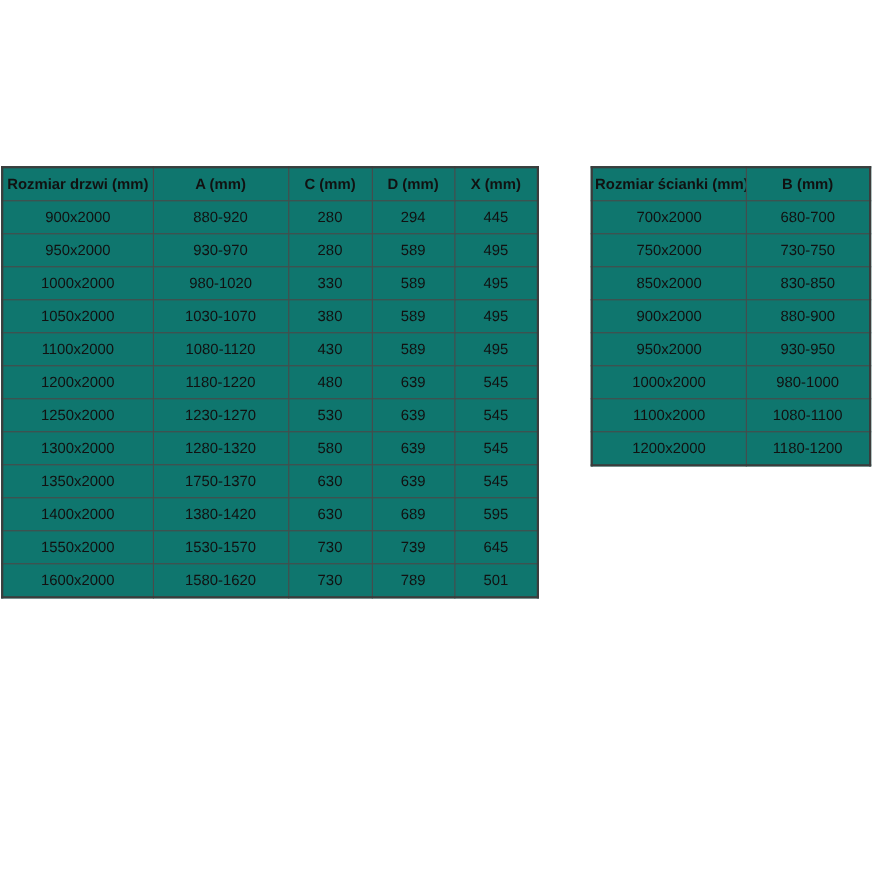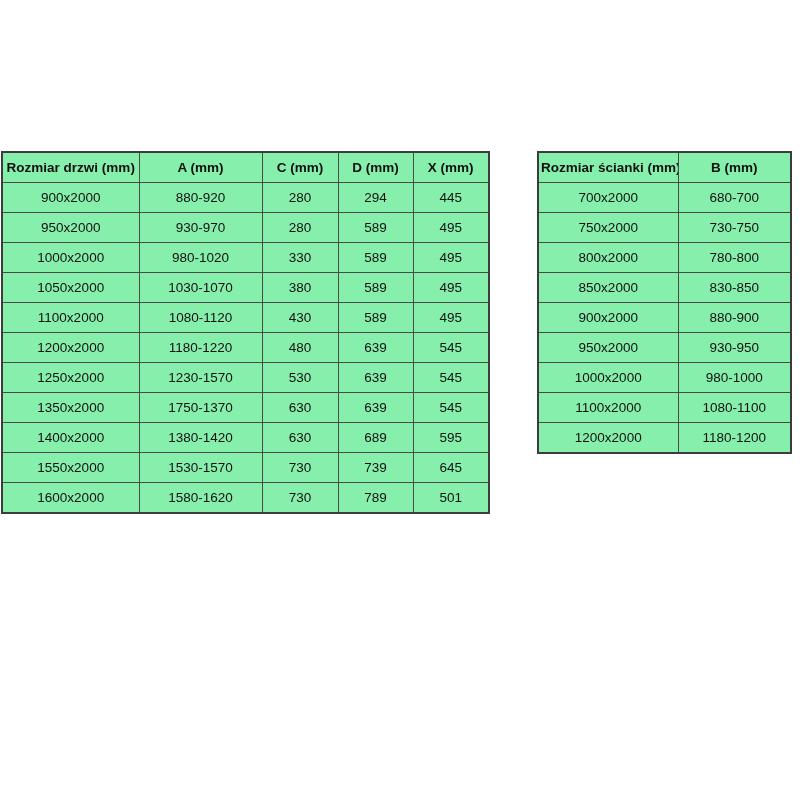--- a/index.html
+++ b/index.html
@@ -14,21 +14,21 @@
     position: relative;
     width: 800px;
     height: 800px;
     background: #ffffff;
     overflow: hidden;
   }
   table.spec-table {
     position: absolute;
     border-collapse: collapse;
     table-layout: fixed;
-    background: #86efac;
+    background: #0f766e;
     border: 2px solid #3c3c3c;
   }
   table.spec-table th,
   table.spec-table td {
     border: 1px solid #4a4a4a;
     height: 29px;
     padding: 0 2px;
     text-align: center;
     vertical-align: middle;
     font-size: 13.5px;
@@ -117,22 +117,29 @@
         </tr>
         <tr>
           <td>1200x2000</td>
           <td>1180-1220</td>
           <td>480</td>
           <td>639</td>
           <td>545</td>
         </tr>
         <tr>
           <td>1250x2000</td>
-          <td>1230-1570</td>
+          <td>1230-1270</td>
           <td>530</td>
+          <td>639</td>
+          <td>545</td>
+        </tr>
+        <tr>
+          <td>1300x2000</td>
+          <td>1280-1320</td>
+          <td>580</td>
           <td>639</td>
           <td>545</td>
         </tr>
         <tr>
           <td>1350x2000</td>
           <td>1750-1370</td>
           <td>630</td>
           <td>639</td>
           <td>545</td>
         </tr>
@@ -174,24 +181,20 @@
     <tbody>
         <tr>
           <td>700x2000</td>
           <td>680-700</td>
         </tr>
         <tr>
           <td>750x2000</td>
           <td>730-750</td>
         </tr>
         <tr>
-          <td>800x2000</td>
-          <td>780-800</td>
-        </tr>
-        <tr>
           <td>850x2000</td>
           <td>830-850</td>
         </tr>
         <tr>
           <td>900x2000</td>
           <td>880-900</td>
         </tr>
         <tr>
           <td>950x2000</td>
           <td>930-950</td>

